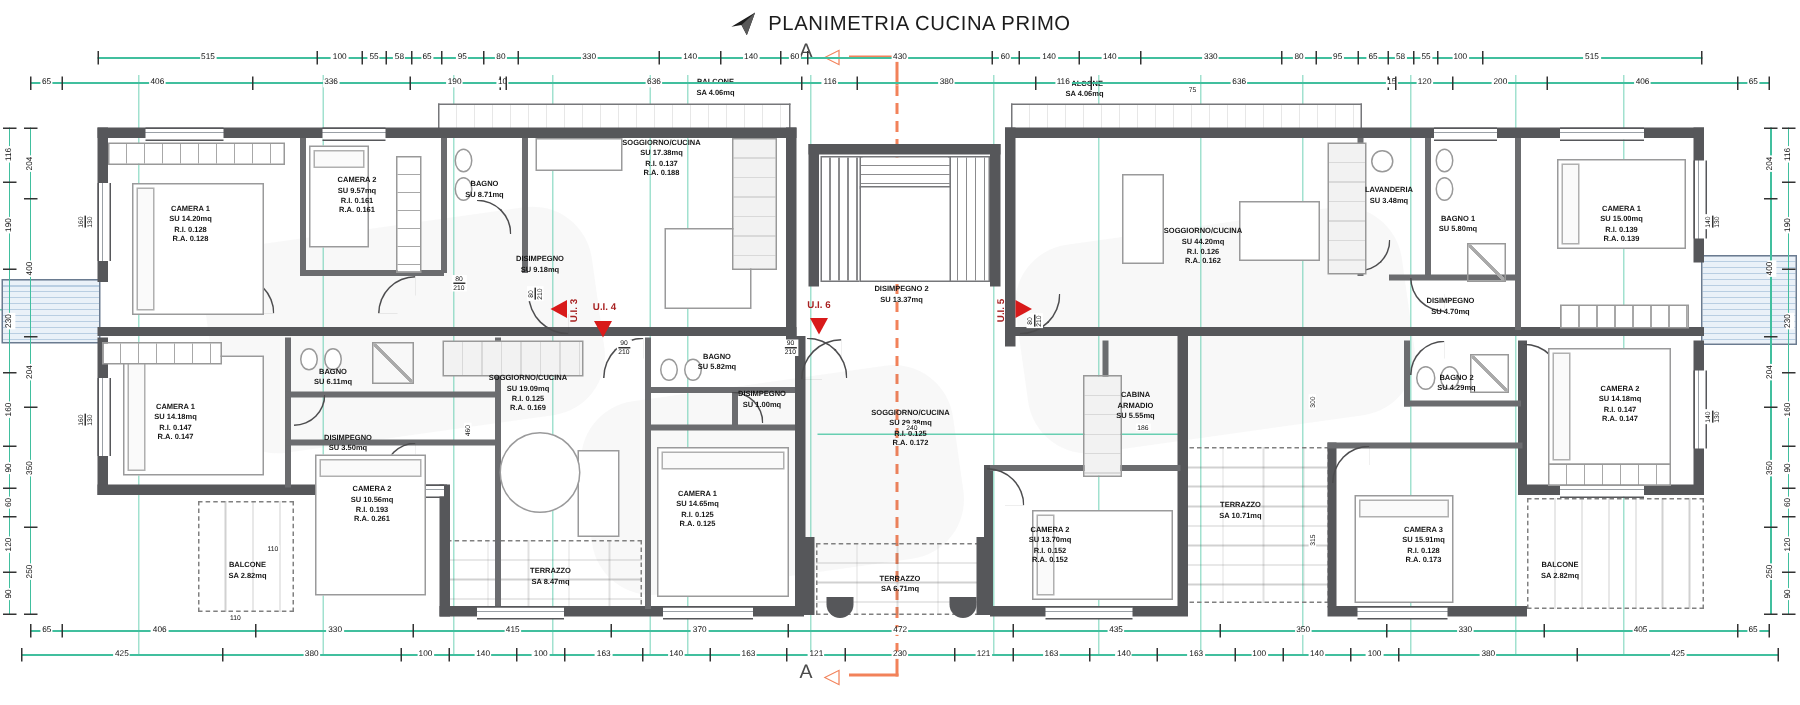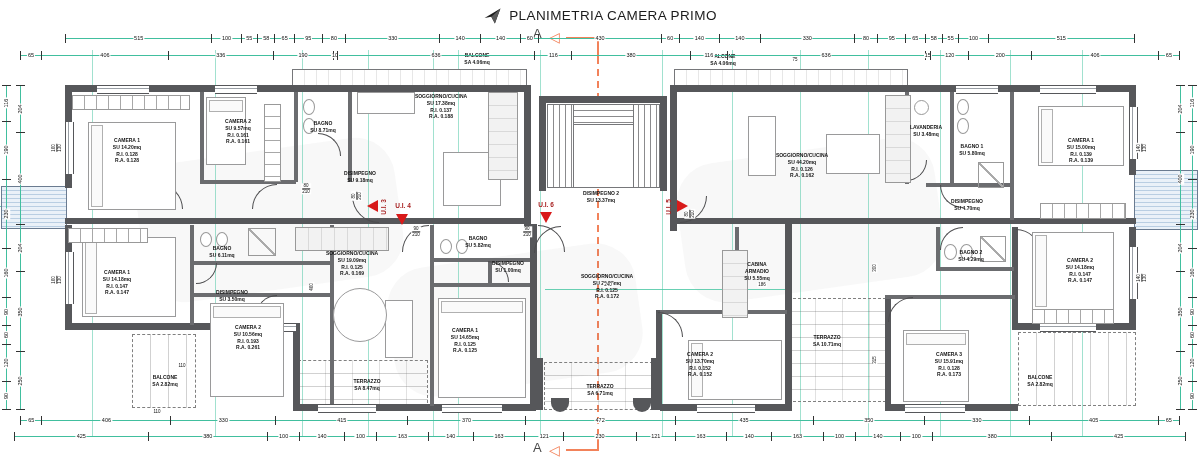--- a/index.html
+++ b/index.html
@@ -72,21 +72,21 @@
 </head>
 <body>
 
 <div id="stage">
 
   <div class="abs titlebox">
     <svg width="19" height="19" viewBox="0 0 24 24">
       <path d="M2 15 L22 3 L15 22 L10.5 13.5 Z" fill="#1d1d1d"></path>
       <path d="M22 3 L10.5 13.5 L15 22 Z" fill="#5a5a5a"></path>
     </svg>
-    <span class="titletext">PLANIMETRIA CAMERA PRIMO</span>
+    <span class="titletext">PLANIMETRIA CUCINA PRIMO</span>
   </div>
 
   <div class="abs alab" style="left:533px;top:27px">A</div>
   <div class="abs aglyph" style="left:549px;top:30px">◁</div>
   <div class="abs secline" style="left:566px;top:37px;width:33px;height:2px"></div>
   <div class="abs secline" style="left:597px;top:37px;width:2px;height:20px"></div>
 
   <div class="abs dashsec" style="left:597px;top:57px;height:378px"></div>
 
   <div class="abs secline" style="left:597px;top:435px;width:2px;height:16px"></div>

